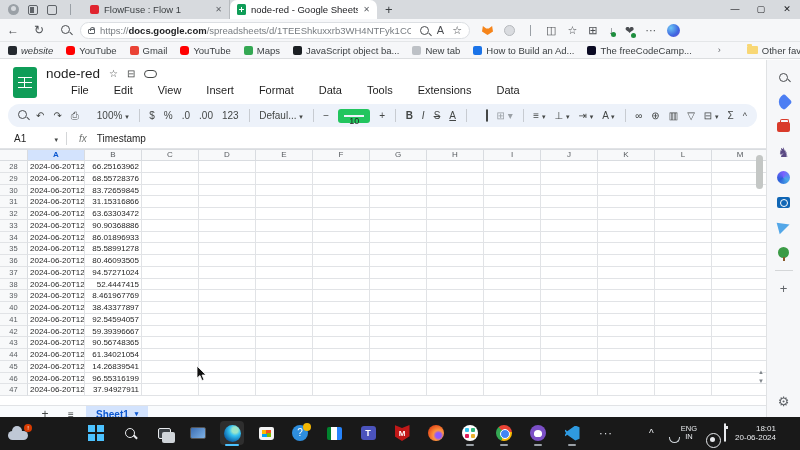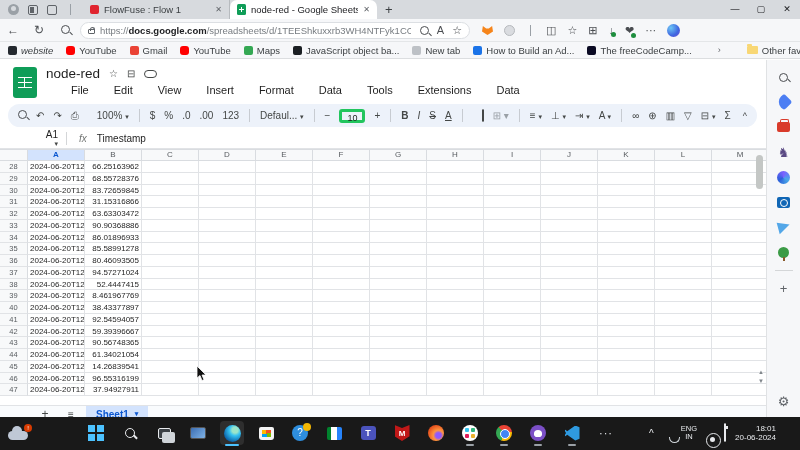--- a/index.html
+++ b/index.html
@@ -99,29 +99,29 @@
   .personic { width:10px; height:10px; position:relative; }
   .personic::before { content:""; position:absolute; left:2px; top:0; width:5px; height:5px; border-radius:50%; background:#001d35; }
   .personic::after { content:""; position:absolute; left:0; bottom:-1px; width:9px; height:4px; border-radius:4px 4px 0 0; background:#001d35; }
   .share-drop { padding:0 8px; font-size:8px; color:#001d35; }
   .sh-avatar { width:23px; height:23px; border-radius:50%; background:radial-gradient(circle at 50% 38%, #c98a63 0 27%, #c0392b 28% 55%, #2f7bd9 56%); border:1px solid #dadce0; }
 
   
   .sh-toolbar { position:absolute; top:44px; left:8px; right:9px; height:23px; background:#edf2fa; border-radius:12px; display:flex; align-items:center; padding:0 10px; gap:9px; font-size:10px; color:#444746; }
   .tb { white-space:nowrap; }
   .tb-sep { width:1px; height:13px; background:#c7cbd1; margin:0 1px; }
-  .fontsize-box { border:3px solid #22c55e; border-radius:3px; padding:0 5px; font-size:9px; height:14px; line-height:13px; color:#1f1f1f; }
+  .fontsize-box { border:6px solid #22c55e; border-radius:3px; padding:0 5px; font-size:9px; height:14px; line-height:13px; color:#1f1f1f; }
   .tb-grid { width:11px; height:10px; border:1.3px solid #444746; border-radius:1px; background:linear-gradient(#444746,#444746) 4.5px 0/1.3px 10px no-repeat, linear-gradient(#444746,#444746) 0 3.8px/11px 1.3px no-repeat; }
   .tb-dim { color:#9aa0a6; }
   .tb-right { margin-left:auto; font-size:9px; }
   .bucket { width:10px; height:9px; background:#444746; clip-path:polygon(20% 0, 80% 0, 100% 60%, 50% 100%, 0 60%); }
 
   
   .formulabar { position:absolute; top:69px; left:0; right:0; height:20px; display:flex; align-items:center; border-bottom:1px solid #e1e3e6; background:#fff; }
-  .namebox { width:66px; display:flex; align-items:flex-end; justify-content:space-between; padding:0 8px 0 14px; font-size:10px; color:#1f1f1f;flex-direction:column; }
+  .namebox { width:66px; display:flex; align-items:flex-end; justify-content:space-between; padding:0 8px 0 14px; font-size:10px; color:#1f1f1f; }
   .fb-sep { width:1px; height:13px; background:#d4d6d8; }
   .fx { font-style:italic; font-size:10px; color:#747775; margin:0 10px 0 12px; }
   .fb-value { font-size:10px; color:#1f1f1f; }
 
   
   .grid { position:absolute; top:89px; left:0; width:766px; height:247px; overflow:hidden; background:#fff; }
   .g-cols { display:flex; height:12px; }
   .g-corner { width:28px; flex:none; background:#f8f9fa; border:1px solid #d9dce0; border-left:none; }
   .g-colh { width:57px; flex:none; background:#f8f9fa; border-right:1px solid #d9dce0; border-top:1px solid #d9dce0; border-bottom:1px solid #d9dce0; font-size:8px; color:#575b5f; text-align:center; line-height:10px; }
   .g-colh.sel { background:#d3e3fd; color:#0b57d0; font-weight:bold; }

